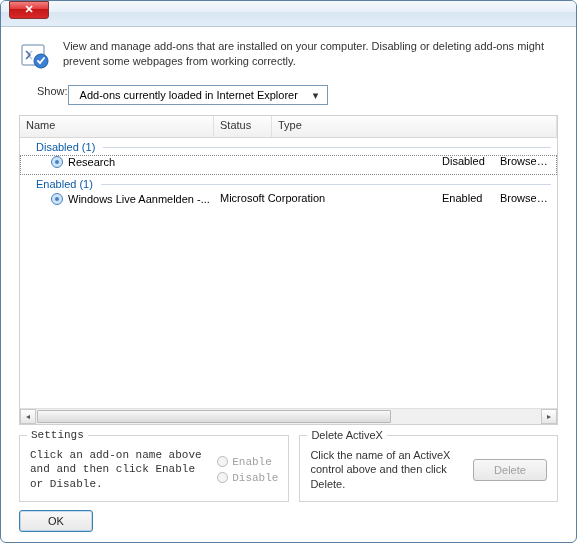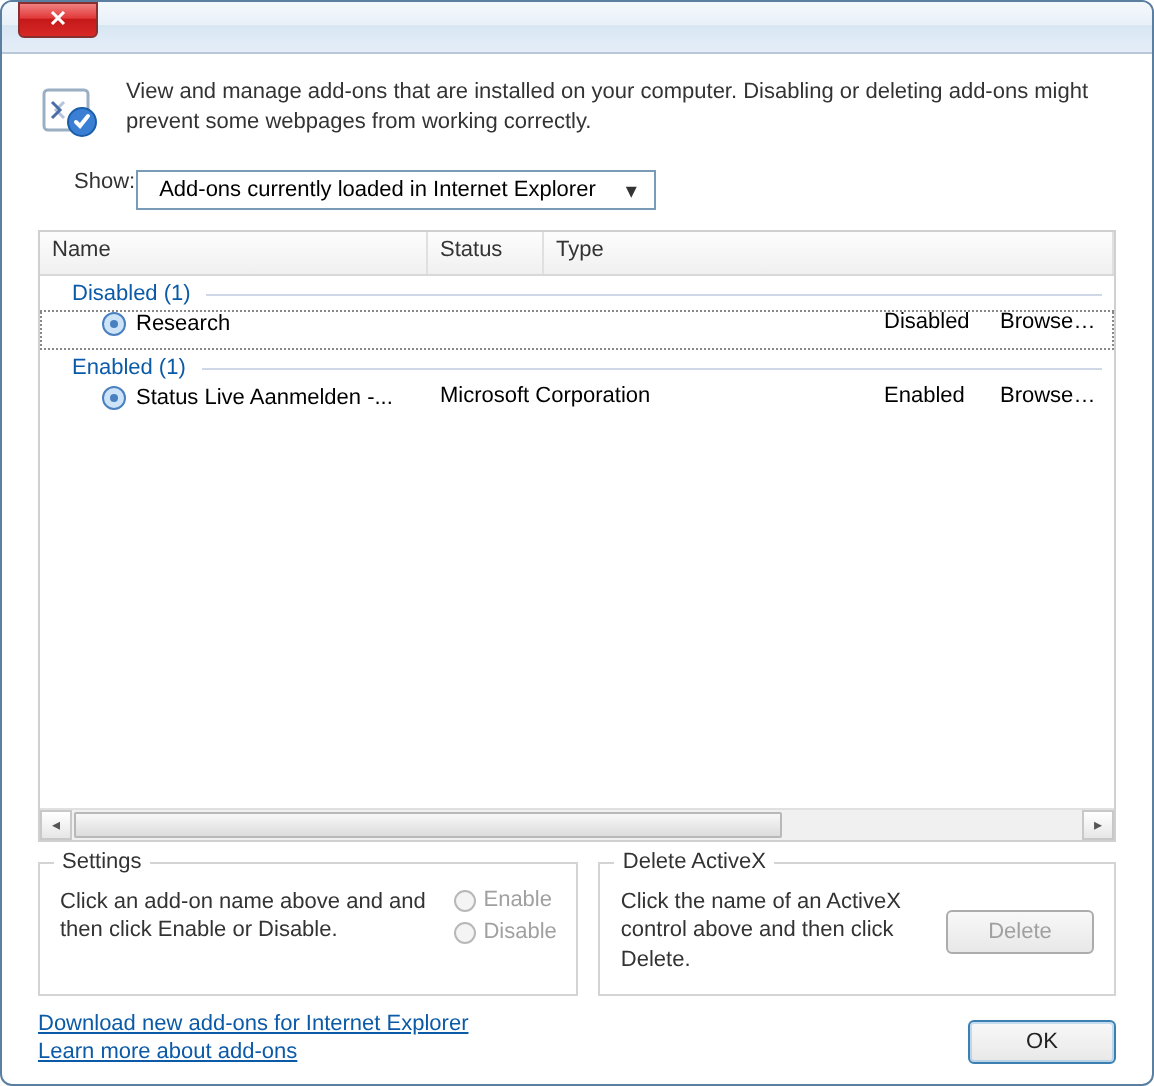--- a/index.html
+++ b/index.html
@@ -191,21 +191,21 @@
   gap: 10px;
   margin-top: 10px;
   margin-bottom: 8px;
 }
 .group-box {
   border: 1px solid #d4d4d4;
   flex: 1;
   padding: 6px 10px 10px 10px;
   position: relative;
 }
-.group-box.left { flex: 1.05; }
+.group-box.left { flex: 1.05; font-family: Liberation Mono, monospace; }
 .group-title {
   position: absolute;
   top: -7px;
   left: 7px;
   background: #fff;
   padding: 0 4px;
   color: #333;
 }
 .group-body {
   display: flex;
@@ -338,21 +338,21 @@
           <div class="line"></div>
         </div>
         <div class="row">
           <div class="cell name">
             <span class="addon-icon">
               <svg width="14" height="14" viewBox="0 0 14 14">
                   <circle cx="7" cy="7" r="5.5" fill="#cde4f8" stroke="#4a80c0"></circle>
                   <circle cx="7" cy="7" r="2" fill="#4a80c0"></circle>
                 </svg>
             </span>
-            <span>Status Live Aanmelden -...</span>
+            <span>Windows Live Aanmelden -...</span>
           </div>
           <div class="cell pub">Microsoft Corporation</div>
           <div class="cell status">Enabled</div>
           <div class="cell type">Browser H</div>
         </div>
 
       </div>
       <div class="scrollbar-h">
         <div class="sb-btn">◂</div>
         <div class="sb-track">
@@ -384,23 +384,19 @@
         <div class="group-body">
           <div class="group-desc">Click the name of an ActiveX control above and then click Delete.</div>
           <div class="win-btn">
             <span>Delete</span>
           </div>
         </div>
       </div>
     </div>
 
     <div class="footer">
-      <div class="footer-links">
-        <a class="link">Download new add-ons for Internet Explorer</a>
-        <a class="link">Learn more about add-ons</a>
-      </div>
       <div class="win-btn enabled default">
         <span>OK</span>
       </div>
     </div>
 
   </div>
 </div>
 
 </body></html>

